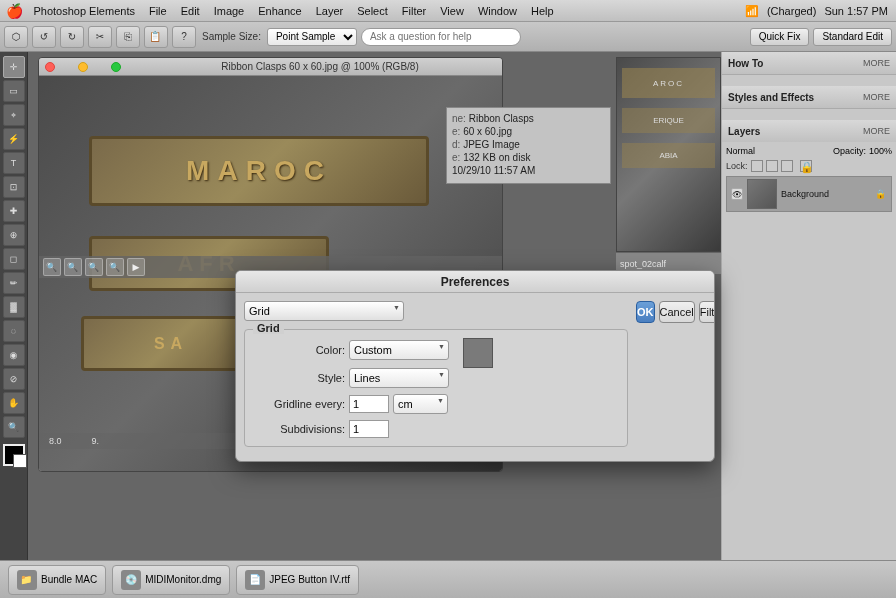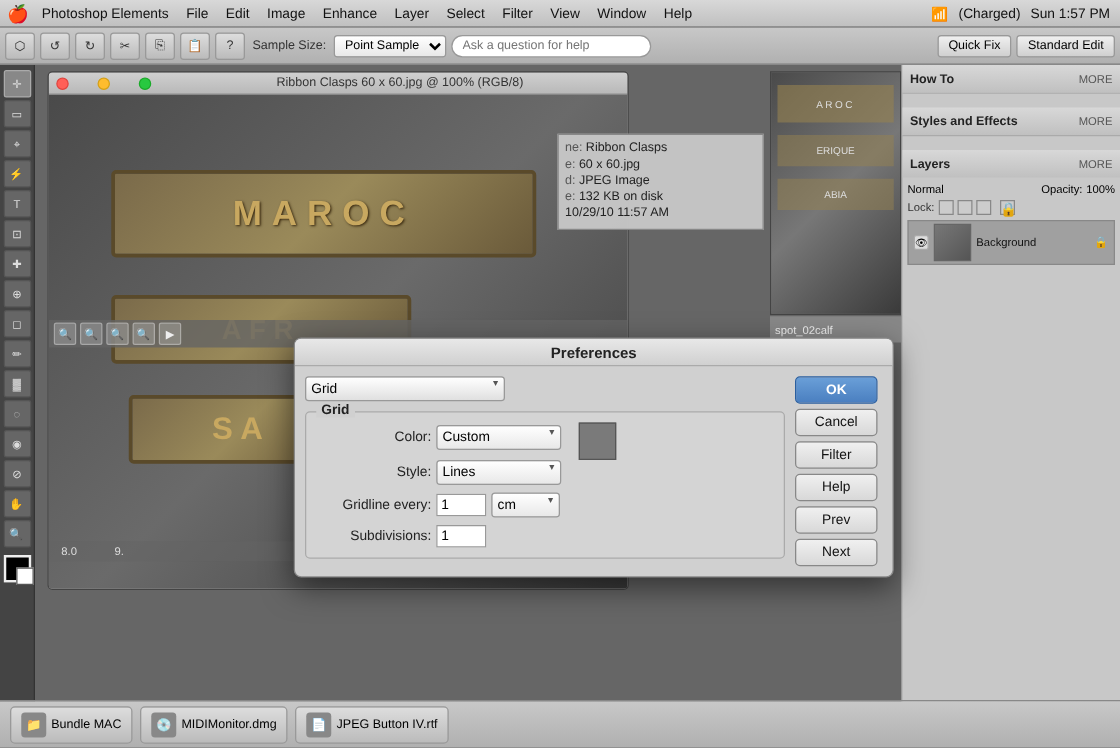--- a/index.html
+++ b/index.html
@@ -225,30 +225,30 @@
       align-items: center;
       justify-content: center;
       font-size: 22px;
       font-weight: bold;
       color: #c8a860;
       letter-spacing: 6px;
     }
     .sa-plate {
       position: absolute;
       top: 240px;
-      left: 64px;
+      left: 42px;
       width: 180px;
       height: 55px;
       background: linear-gradient(135deg, #7a6a4a, #9a8a5a, #6a5a3a);
       border: 3px solid #5a4a2a;
       border-radius: 4px;
       display: flex;
       align-items: center;
       justify-content: center;
-      font-size: 25px;
+      font-size: 16px;
       font-weight: bold;
       color: #c8a860;
       letter-spacing: 6px;
     }
 
     
     .thumb-panel {
       position: absolute;
       right: 10px;
       top: 5px;
@@ -484,21 +484,21 @@
     }
     .color-swatch {
       width: 30px;
       height: 30px;
       background: #7a7a7a;
       border: 1px solid #555;
       margin-left: 8px;
     }
     .dialog-right {
       display: flex;
-      flex-direction: column;
+      flex-direction: row;
       gap: 4px;
       width: 70px;
     }
     .dialog-btn {
       width: 66px;
       height: 22px;
       border: 1px solid #888;
       border-radius: 4px;
       font-size: 11px;
       cursor: pointer;

